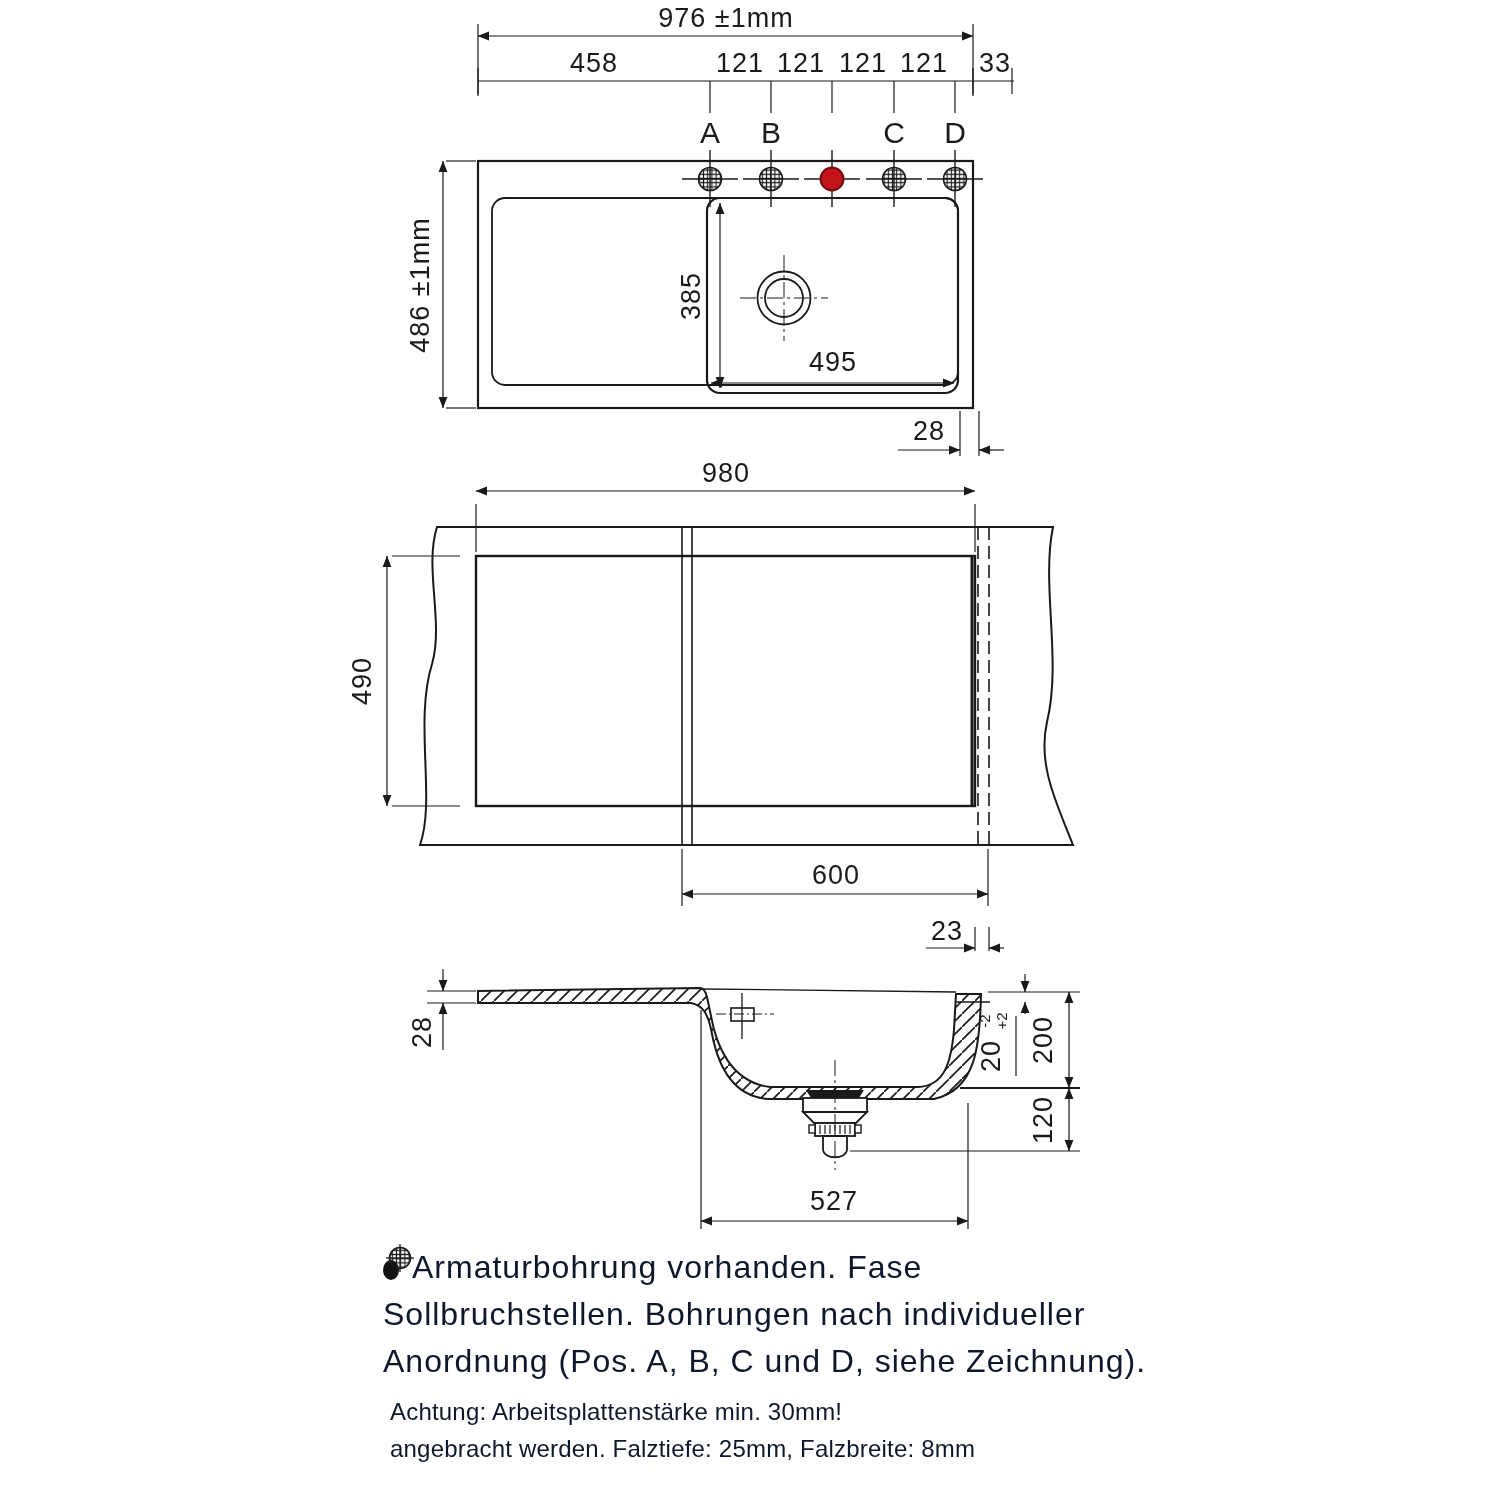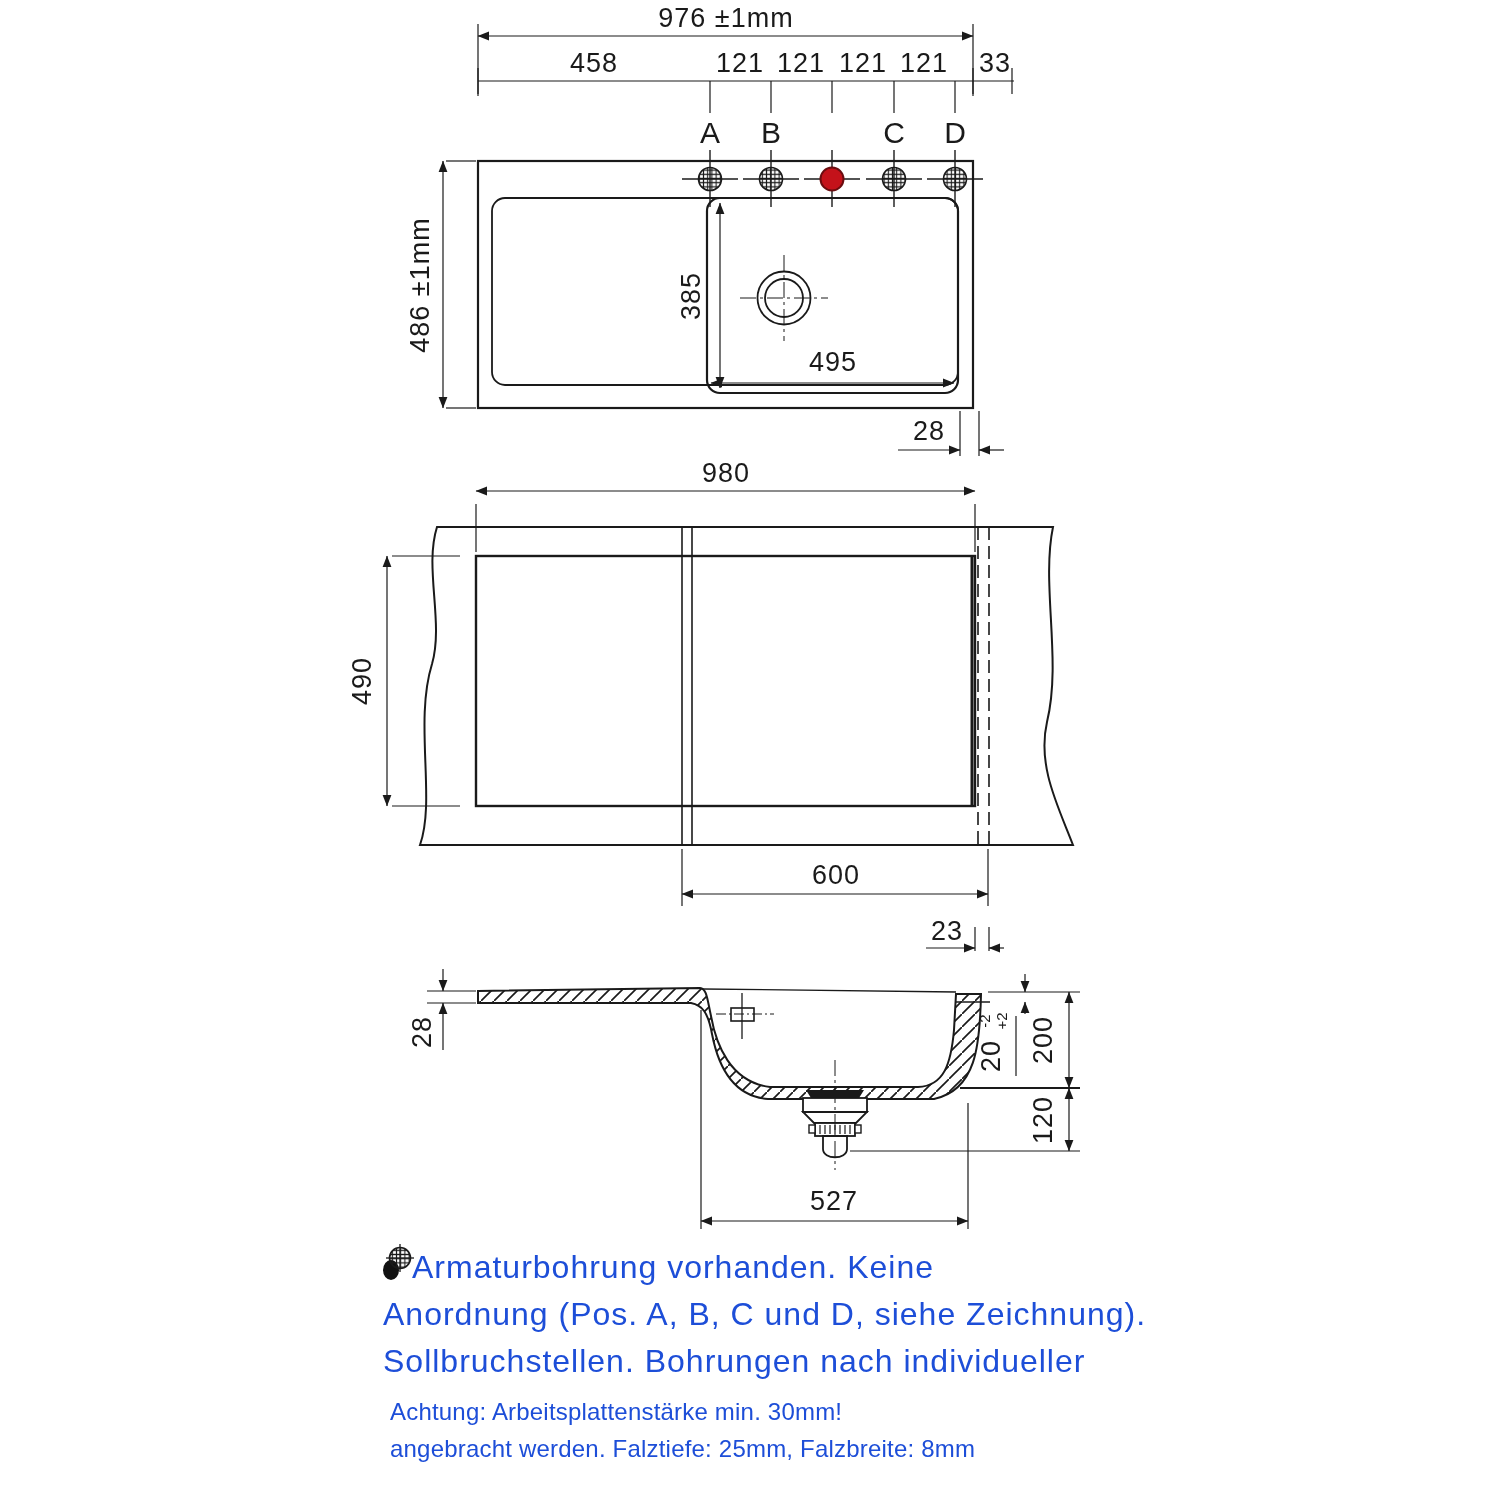--- a/index.html
+++ b/index.html
@@ -1,17 +1,17 @@
 <!DOCTYPE html>
 <html><head>
 <meta charset="utf-8">
 <style>
   html,body{margin:0;padding:0;background:#fff;}
   #canvas{position:relative;width:1272px;height:1500px;background:#ffffff;overflow:hidden;
-          font-family:"Liberation Sans", sans-serif;color:#1d4ed8;}
+          font-family:"Liberation Sans", sans-serif;color:#0f172a;}
   svg{position:absolute;left:0;top:0;}
   svg text{fill:#1a1a1a;font-family:"Liberation Sans", sans-serif;}
   .dim{font-size:27px;letter-spacing:1px;}
   .dim-s{font-size:15px;}
   .letter{font-size:30px;}
   .mid{text-anchor:middle;}
   .note-main{position:absolute;left:383px;top:1244px;width:860px;
              font-size:32px;letter-spacing:1px;line-height:47px;white-space:nowrap;}
   .note-fine{position:absolute;left:390px;top:1393px;width:900px;
              font-size:24px;letter-spacing:0.2px;line-height:37px;white-space:nowrap;}
@@ -209,27 +209,27 @@
     <text class="dim mid" x="1052" y="1120" transform="rotate(-90 1052 1120)" stroke="none" fill="#1a1a1a">120</text>
 
     <line x1="701" y1="1010" x2="701" y2="1229"></line>
     <line x1="968" y1="1103" x2="968" y2="1229"></line>
     <line x1="701" y1="1221" x2="968" y2="1221" marker-start="url(#arr)" marker-end="url(#arr)"></line>
     <text class="dim mid" x="834" y="1210" stroke="none" fill="#1a1a1a">527</text>
   </g>
 </svg>
 
   <div class="note-main">
-    <div><span class="bullet-dot"></span><span>Armaturbohrung vorhanden. Keine</span></div>
+    <div><span class="bullet-dot"></span><span>Armaturbohrung vorhanden. Fase</span></div>
+    <div>Sollbruchstellen. Bohrungen nach individueller</div>
     <div><span>Anordnung (</span><svg class="inline-hole" width="28" height="28" viewBox="0 0 28 28">
           <line x1="14" y1="0" x2="14" y2="28" stroke="#1a1a1a" stroke-width="1.3"></line>
           <line x1="0" y1="14" x2="28" y2="14" stroke="#1a1a1a" stroke-width="1.3"></line>
           <circle cx="14" cy="14" r="10.5" fill="url(#gridpat)" stroke="#1a1a1a" stroke-width="1.6"></circle>
         </svg><span>Pos. A, B, C und D, siehe Zeichnung).</span></div>
-    <div>Sollbruchstellen. Bohrungen nach individueller</div>
   </div>
 
   <div class="note-fine">
     <div>Achtung: Arbeitsplattenstärke min. 30mm!</div>
     <div>angebracht werden. Falztiefe: 25mm, Falzbreite: 8mm</div>
   </div>
 
 </div>
 
 </body></html>

